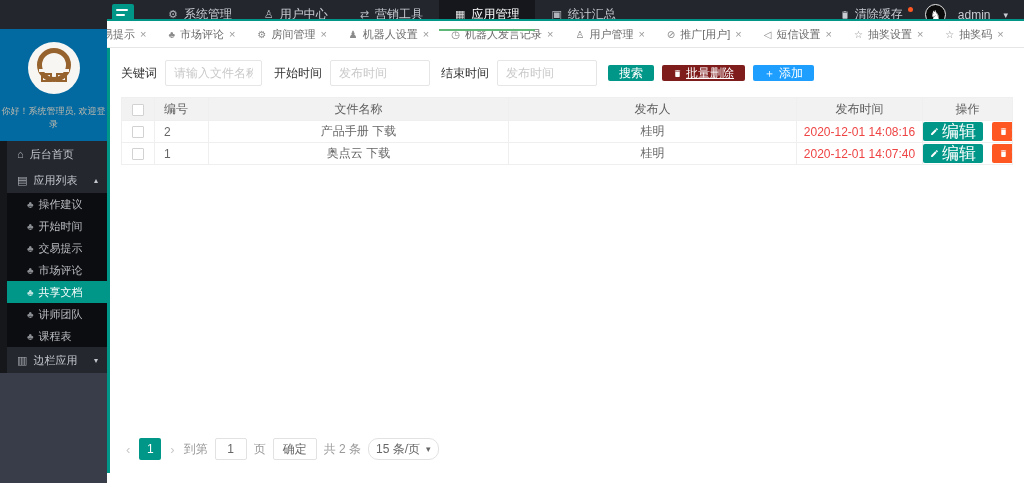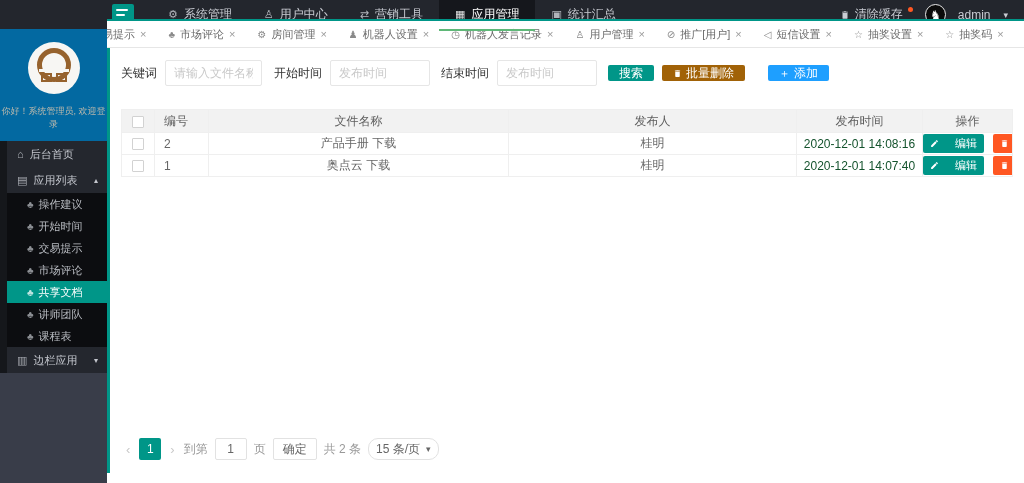--- a/index.html
+++ b/index.html
@@ -61,34 +61,34 @@
   
   .filter { display:flex; align-items:center; font-size:12px; color:#333; margin:3px 4px 11px; }
   .flabel { margin-right:8px; white-space:nowrap; }
   .filter input { height:26px; border:1px solid #E6E6E6; border-radius:2px; padding:0 8px; font-size:12px; color:#666; outline:none; }
   .filter input::placeholder { color:#C9C9C9; }
   .f-key { width:97px; margin-right:12px; }
   .f-date { width:100px; margin-right:11px; }
   .btn { height:16px; border:none; border-radius:2px; color:#fff; font-size:12px;
     display:inline-flex; align-items:center; gap:4px; padding:0 11px; cursor:pointer; font-family:inherit; }
   .btn-search { background:#009688; margin-right:8px; }
-  .btn-del { background:#a16207; margin-right:23px; }
+  .btn-del { background:#7f1d1d; margin-right:8px;text-decoration:underline; }
   .btn-add { background:#1E9FFF; }
   .bicn { font-size:11px; line-height:1; display:flex; }
 
   
-  table { border-collapse:collapse; width:calc(100% - 8px); margin:12px 4px; font-size:12px; color:#666; table-layout:fixed; }
+  table { border-collapse:collapse; width:calc(100% - 8px); margin:0 4px; font-size:12px; color:#666; table-layout:fixed; }
   th,td { border:1px solid #EFEFEF; height:23px; text-align:center; font-weight:normal; overflow:hidden; white-space:nowrap; }
   th { background:#F2F2F2; color:#5F5F5F; }
   td { height:22px; }
   .cell-id { text-align:left; padding-left:9px; }
   .chk { display:inline-block; width:12px; height:12px; border:1px solid #D2D2D2; border-radius:1px; background:#fff; vertical-align:middle; cursor:pointer; }
-  .tstamp { color:#14532d; }
-  .mini { height:19px; border:none; border-radius:2px; color:#fff; font-size:11px;
-    display:inline-flex; align-items:center; gap:16px; padding:0 7px; cursor:pointer; font-family:inherit; vertical-align:middle; }
+  .tstamp { color:#ef4444; }
+  .mini { height:19px; border:none; border-radius:2px; color:#fff; font-size:17px;
+    display:inline-flex; align-items:center; gap:3px; padding:0 7px; cursor:pointer; font-family:inherit; vertical-align:middle; }
   .mini.edit { background:#009688; margin-right:6px; }
   .mini.del { background:#FF5722; }
   .micn-svg { width:9px; height:9px; fill:#fff; display:block; }
 
   
   .pagination { margin-top:auto; display:flex; align-items:center; gap:7px; font-size:12px; color:#999;
     padding:0 4px 13px 7px; flex:none; }
   .pg-arrow { color:#C9C9C9; font-size:13px; cursor:pointer; padding:0 2px; }
   .pg-cur { min-width:22px; height:22px; background:#009688; color:#fff; border-radius:2px;
     display:flex; align-items:center; justify-content:center; cursor:pointer; }

